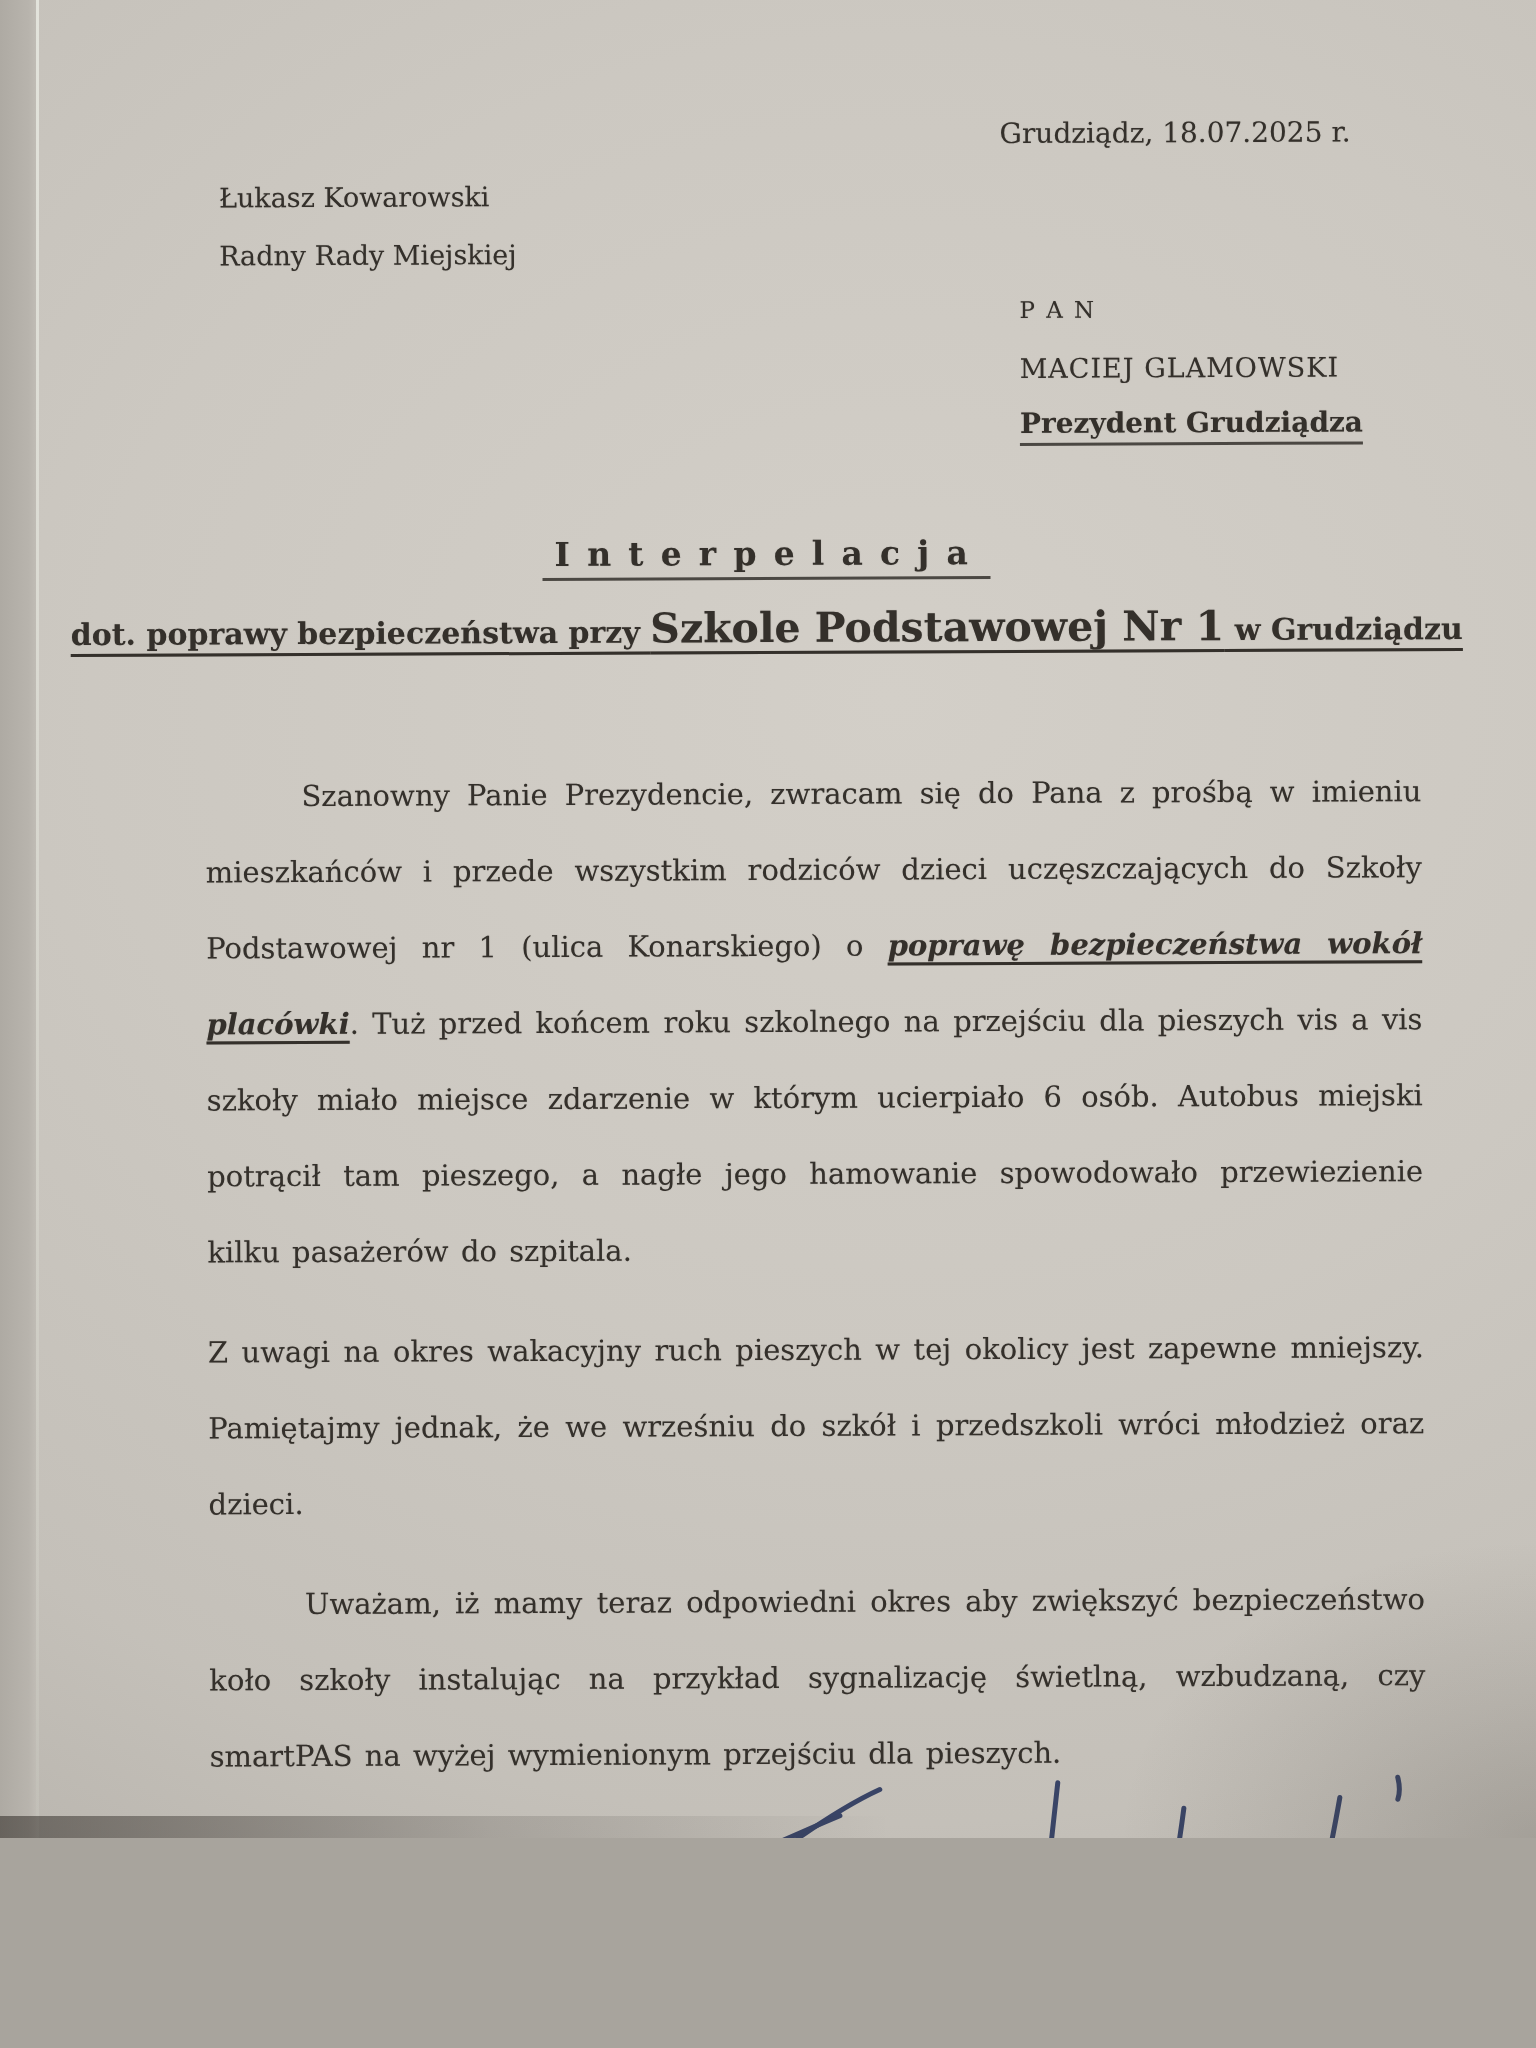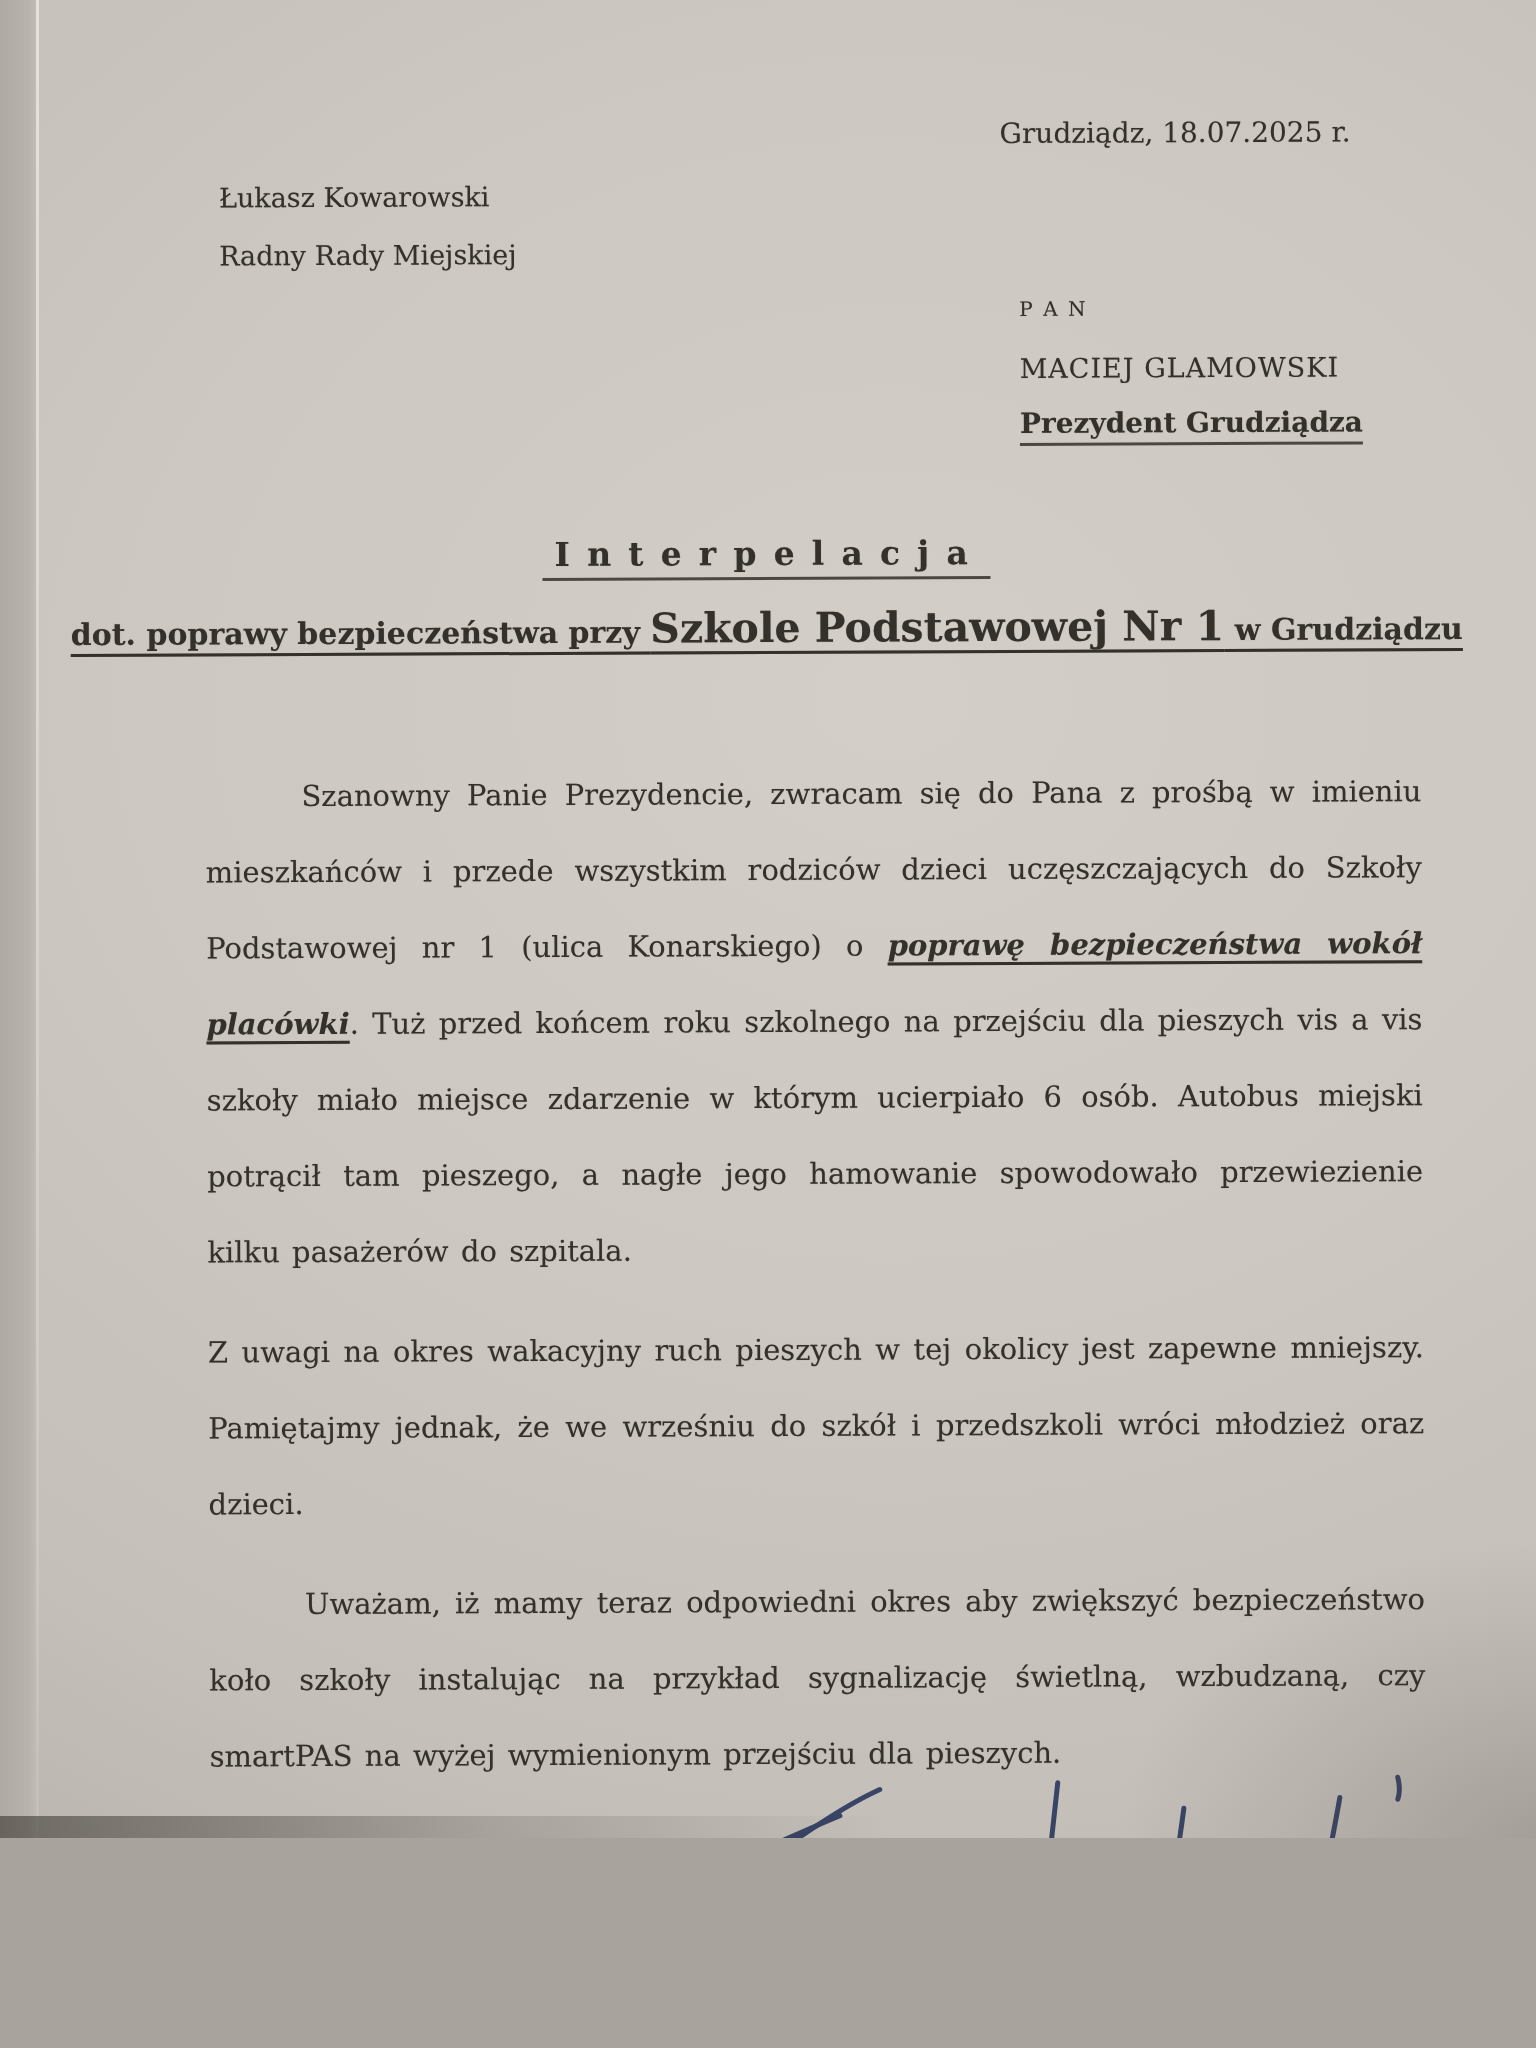--- a/index.html
+++ b/index.html
@@ -31,21 +31,21 @@
     background:radial-gradient(ellipse at 100% 100%,rgba(70,65,58,.22),transparent 70%);
   }
   .sheet{
     position:absolute;inset:0;color:#34302b;transform:rotate(-0.25deg);
     text-shadow:0 0 1px rgba(60,54,48,.35);
   }
   .abs{position:absolute;}
   .date{top:118px;right:182px;font-size:28px;}
   .sender-name{left:222px;top:180px;font-size:27px;}
   .sender-role{left:222px;top:238px;font-size:27px;}
-  .rcpt-sal{left:1022px;top:298px;font-size:20px;letter-spacing:2px;}
+  .rcpt-sal{left:1022px;top:298px;font-size:23px;letter-spacing:2px;}
   .rcpt-name{left:1022px;top:354px;font-size:27px;letter-spacing:1px;}
   .rcpt-title{
     left:1022px;top:408px;font-size:28px;font-weight:bold;
     border-bottom:3px solid rgba(52,48,43,.85);padding-bottom:3px;
   }
   .doc-title-wrap{top:534px;left:0;width:100%;text-align:center;}
   .doc-title{
     display:inline-block;font-size:33px;font-weight:bold;
     letter-spacing:.52em;text-indent:.2em;
     border-bottom:3px solid rgba(52,48,43,.85);padding:0 6px 4px 6px;

